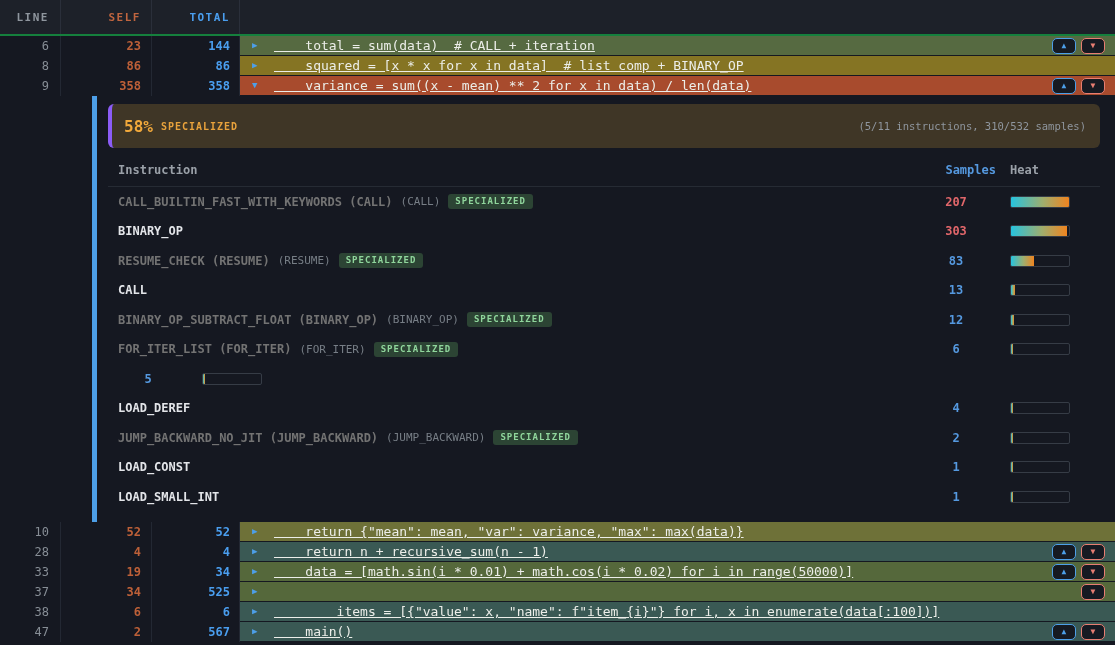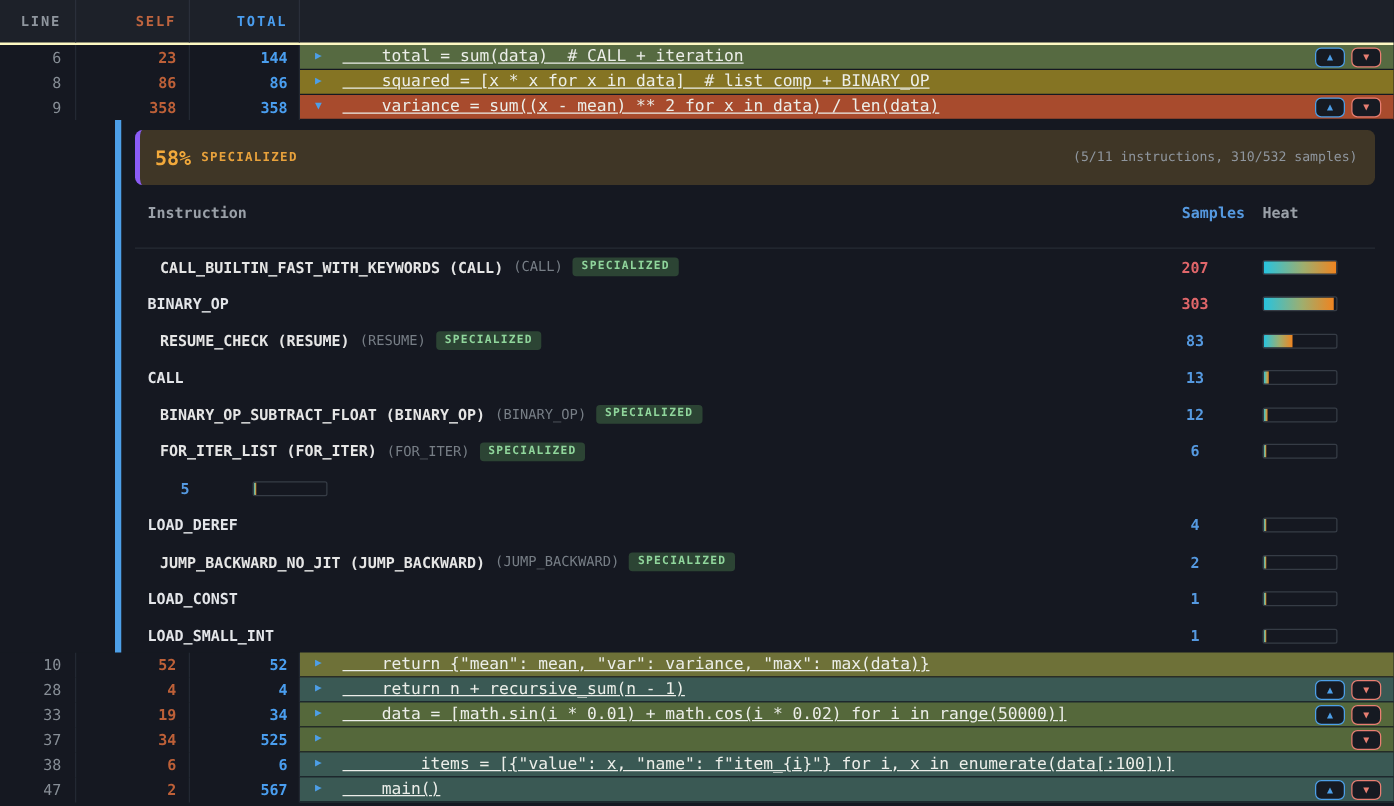--- a/index.html
+++ b/index.html
@@ -5,21 +5,21 @@
   * { margin:0; padding:0; box-sizing:border-box; }
   html,body { width:1115px; height:645px; overflow:hidden; }
   body {
     background:#151821;
     font-family:"DejaVu Sans Mono","Liberation Mono",monospace;
     color:#e3e5e9;
   }
   .app { width:1115px; height:645px; position:relative; }
 
   
-  .thead { display:flex; height:36px; background:#1d2129; border-bottom:2px solid #fef9c3; }
+  .thead { display:flex; height:36px; background:#1d2129; border-bottom:2px solid #15803d; }
   .thead .cell {
     font-size:11px; font-weight:bold; letter-spacing:1.5px; color:#8f969e;
     display:flex; align-items:center; border-right:1px solid #2a2f3a;
   }
   .thead .h-line  { width:61px;  justify-content:flex-end; padding-right:11px; }
   .thead .h-self  { width:91px;  justify-content:flex-end; padding-right:10px; color:#c0653f; }
   .thead .h-total { width:88px;  justify-content:flex-end; padding-right:9px;  color:#4a9eef; }
   .thead .h-code  { flex:1; padding-left:19px; border-right:none; }
 
   
@@ -57,30 +57,30 @@
   .banner {
     position:absolute; left:108px; top:8px; width:992px; height:44px;
     background:#3f3626; border-left:4px solid #8b5cf6; border-radius:6px;
     display:flex; align-items:center; padding:0 14px 0 12px;
   }
   .banner .pct { font-size:16px; font-weight:bold; color:#f2a93b; }
   .banner .pct-label { font-size:10px; font-weight:bold; letter-spacing:1px; color:#e8a23c; margin-left:8px; }
   .banner .summary { margin-left:auto; font-size:10.5px; color:#8f969e; }
 
   .itable { position:absolute; left:108px; top:62px; width:992px; }
-  .ihead { display:flex; align-items:center; height:24px; margin-bottom:16px; }
+  .ihead { display:flex; align-items:center; height:24px; margin-bottom:4px; }
   .ihead .ih-name { flex:1; padding-left:10px; font-size:12px; font-weight:bold; color:#9aa0a8; }
   .ihead .ih-samples { width:80px; text-align:right; font-size:12px; font-weight:bold; color:#5599e0; }
   .ihead .ih-heat { width:60px; margin-left:14px; margin-right:30px; font-size:12px; font-weight:bold; color:#9aa0a8; }
   .isep { height:1px; background:#262b34; }
 
   .irow { display:flex; align-items:center; height:29.5px; }
   .irow .i-name { flex:1; padding-left:10px; display:flex; align-items:center; gap:8px; min-width:0; }
   .iname { font-size:12px; font-weight:bold; color:#e3e5e9; }
-  .iname.spec { color:#e5e5e5;margin-left:10px; }
+  .iname.spec { color:#737373; }
   .ibase { font-size:11px; color:#777e86; }
   .ibadge {
     font-size:9px; font-weight:bold; letter-spacing:1px; color:#90d69c;
     background:#2c4434; border-radius:3px; padding:3px 7px; line-height:1;
   }
   .ibase:empty, .ibadge.hidden { display:none; }
   .i-samples { width:80px; text-align:center; font-size:12px; font-weight:bold; color:#5599e0; }
   .i-samples.hot { color:#e0666a; }
   .i-heat {
     width:60px; height:12px; margin-left:14px; margin-right:30px;

